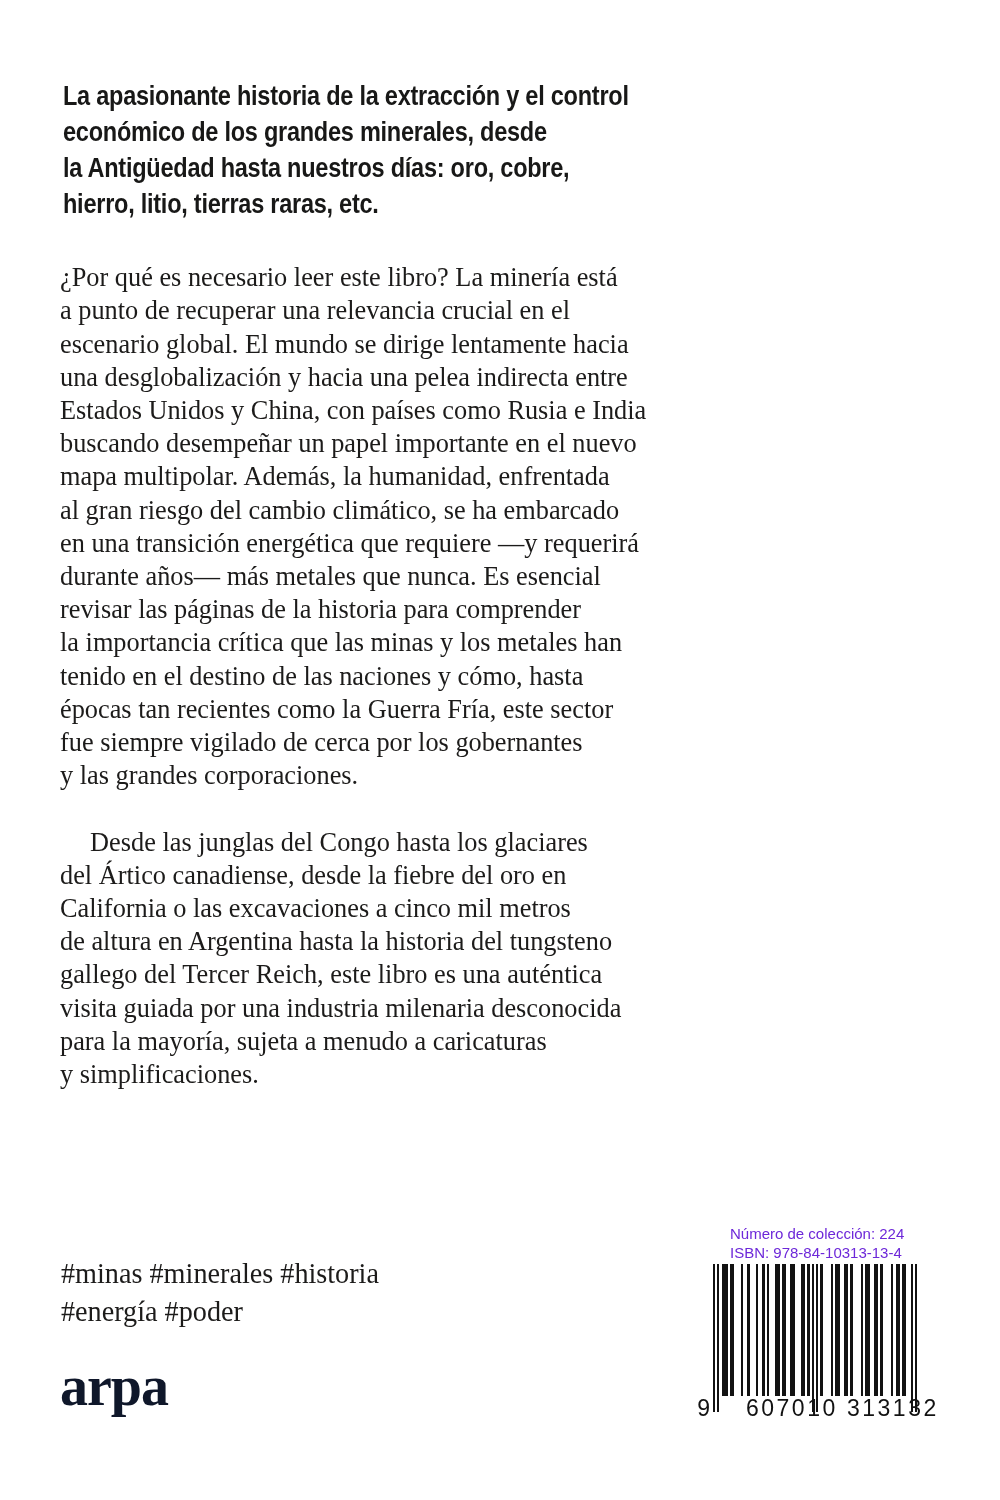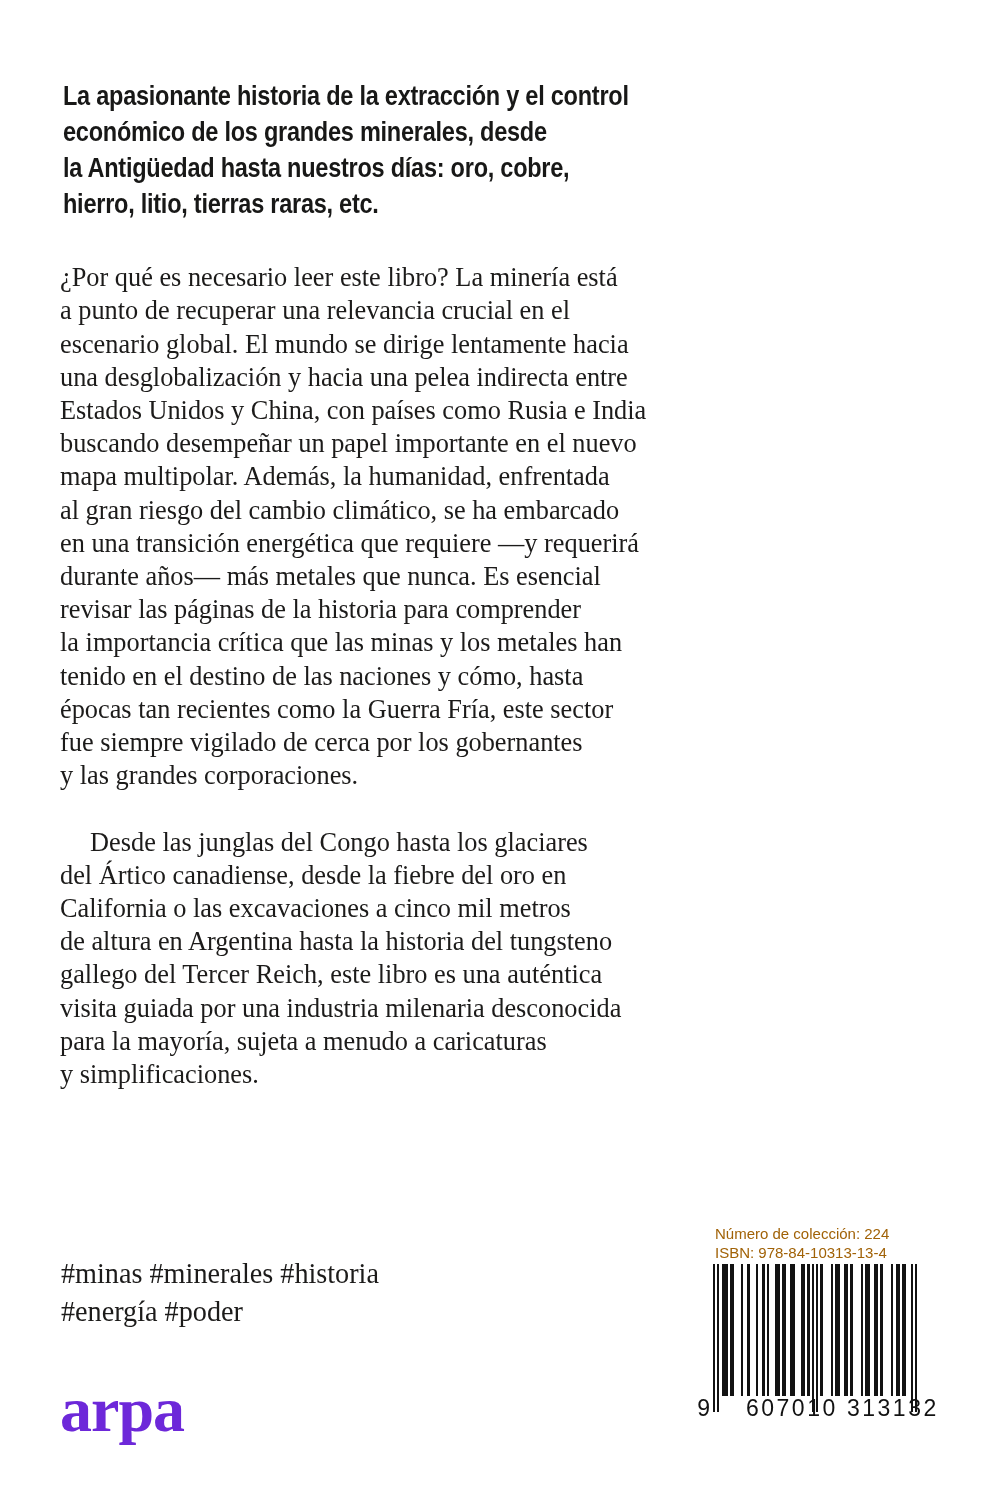--- a/index.html
+++ b/index.html
@@ -45,37 +45,36 @@
     color: #1c1b1a;
     white-space: pre-line;
     transform: scaleX(0.94);
     transform-origin: 0 0;
   }
   .publisher-logo {
     position: absolute;
     left: 60px; top: 1344px;
     font-family: "Liberation Serif", serif;
     font-weight: 700;
-    font-size: 64px;
+    font-size: 56px;
     line-height: 84px;
     letter-spacing: -1px;
-    color: #6d28d9;
-    margin-top: 24px;
+    color: #0f172a;
   }
   .barcode-block {
     position: absolute;
     left: 686px; top: 1224px;
     width: 250px; height: 200px;
   }
   .bc-meta {
-    margin-left: 29px;
+    margin-left: 44px;
     font-family: "Liberation Sans", sans-serif;
     font-size: 15px;
     line-height: 19px;
-    color: #a16207;
+    color: #6d28d9;
     white-space: nowrap;
   }
   .bc-bars {
     position: absolute;
     left: 27px; top: 40px;
     width: 204px; height: 148px;
   }
   .bc-bars svg { display: block; }
   .bc-digit {
     position: absolute;

